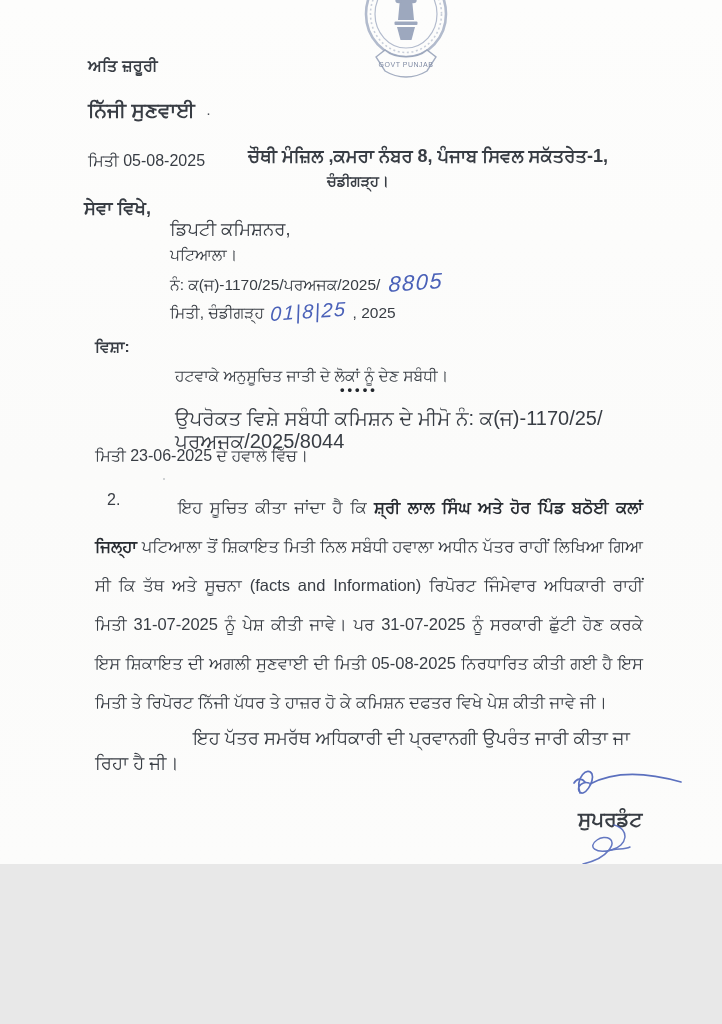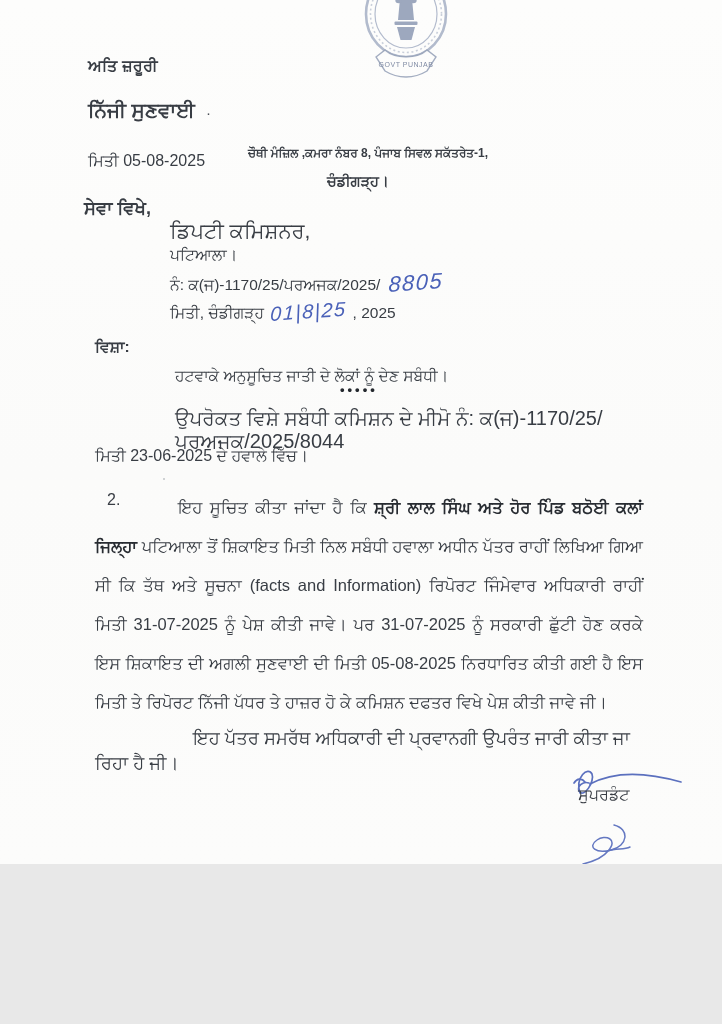--- a/index.html
+++ b/index.html
@@ -15,25 +15,25 @@
   }
   .abs{position:absolute;}
   .b{font-weight:700;color:#282c32;}
   .soft{color:#3a3f46;}
   
   .urgent{left:88px;top:57px;font-size:16px;font-weight:600;letter-spacing:.2px;}
   .hearing{left:88px;top:99px;font-size:20px;font-weight:700;text-align:center;}
   .dotsep{left:206px;top:104px;font-size:15px;color:#4a4f56;}
   .commission{left:228px;top:94px;font-size:22px;font-weight:700;letter-spacing:.2px;}
   .hdate{left:88px;top:140px;font-size:16px;font-weight:500;margin-top:12px;}
-  .addr1{left:248px;top:146px;font-size:12px;font-weight:700;}
+  .addr1{left:248px;top:146px;font-size:18px;font-weight:700;}
   .addr2{left:327px;top:173px;font-size:14.5px;font-weight:700;}
   
   .salut{left:84px;top:198px;font-size:18px;font-weight:600;}
-  .rname{left:170px;top:219px;font-size:21px;}
+  .rname{left:170px;top:219px;font-size:18px;}
   .rplace{left:170px;top:246px;font-size:15.5px;}
   .refline{left:170px;top:272px;font-size:15.5px;}
   .dateline{left:170px;top:301px;font-size:15.5px;}
   
   .hand{
     display:inline-block;font-style:italic;font-weight:400;
     letter-spacing:1.5px;line-height:1;
     transform:rotate(-4deg) skewX(-6deg);
     transform-origin:left bottom;
   }
@@ -53,21 +53,21 @@
     font-size:16.5px;line-height:39px;
     text-align:justify;text-indent:83px;
   }
   .para3{
     left:95px;top:726px;width:548px;
     font-size:18px;line-height:25px;
     text-indent:98px;
   }
   
   .sig1{left:568px;top:763px;}
-  .sig-title{left:578px;top:786px;font-size:16px;font-weight:400;}
+  .sig-title{left:578px;top:808px;font-size:20px;font-weight:700;}
   .sig2{left:574px;top:820px;}
   
   .emblem{left:364px;top:-42px;}
   
   .speck{position:absolute;background:#8a8f96;border-radius:50%;}
   .sp1{left:529px;top:995px;width:3px;height:3px;}
   .sp2{left:277px;top:1005px;width:2px;height:4px;opacity:.6;}
   .sp3{left:163px;top:478px;width:2px;height:2px;opacity:.5;}
 </style>
 </head>

